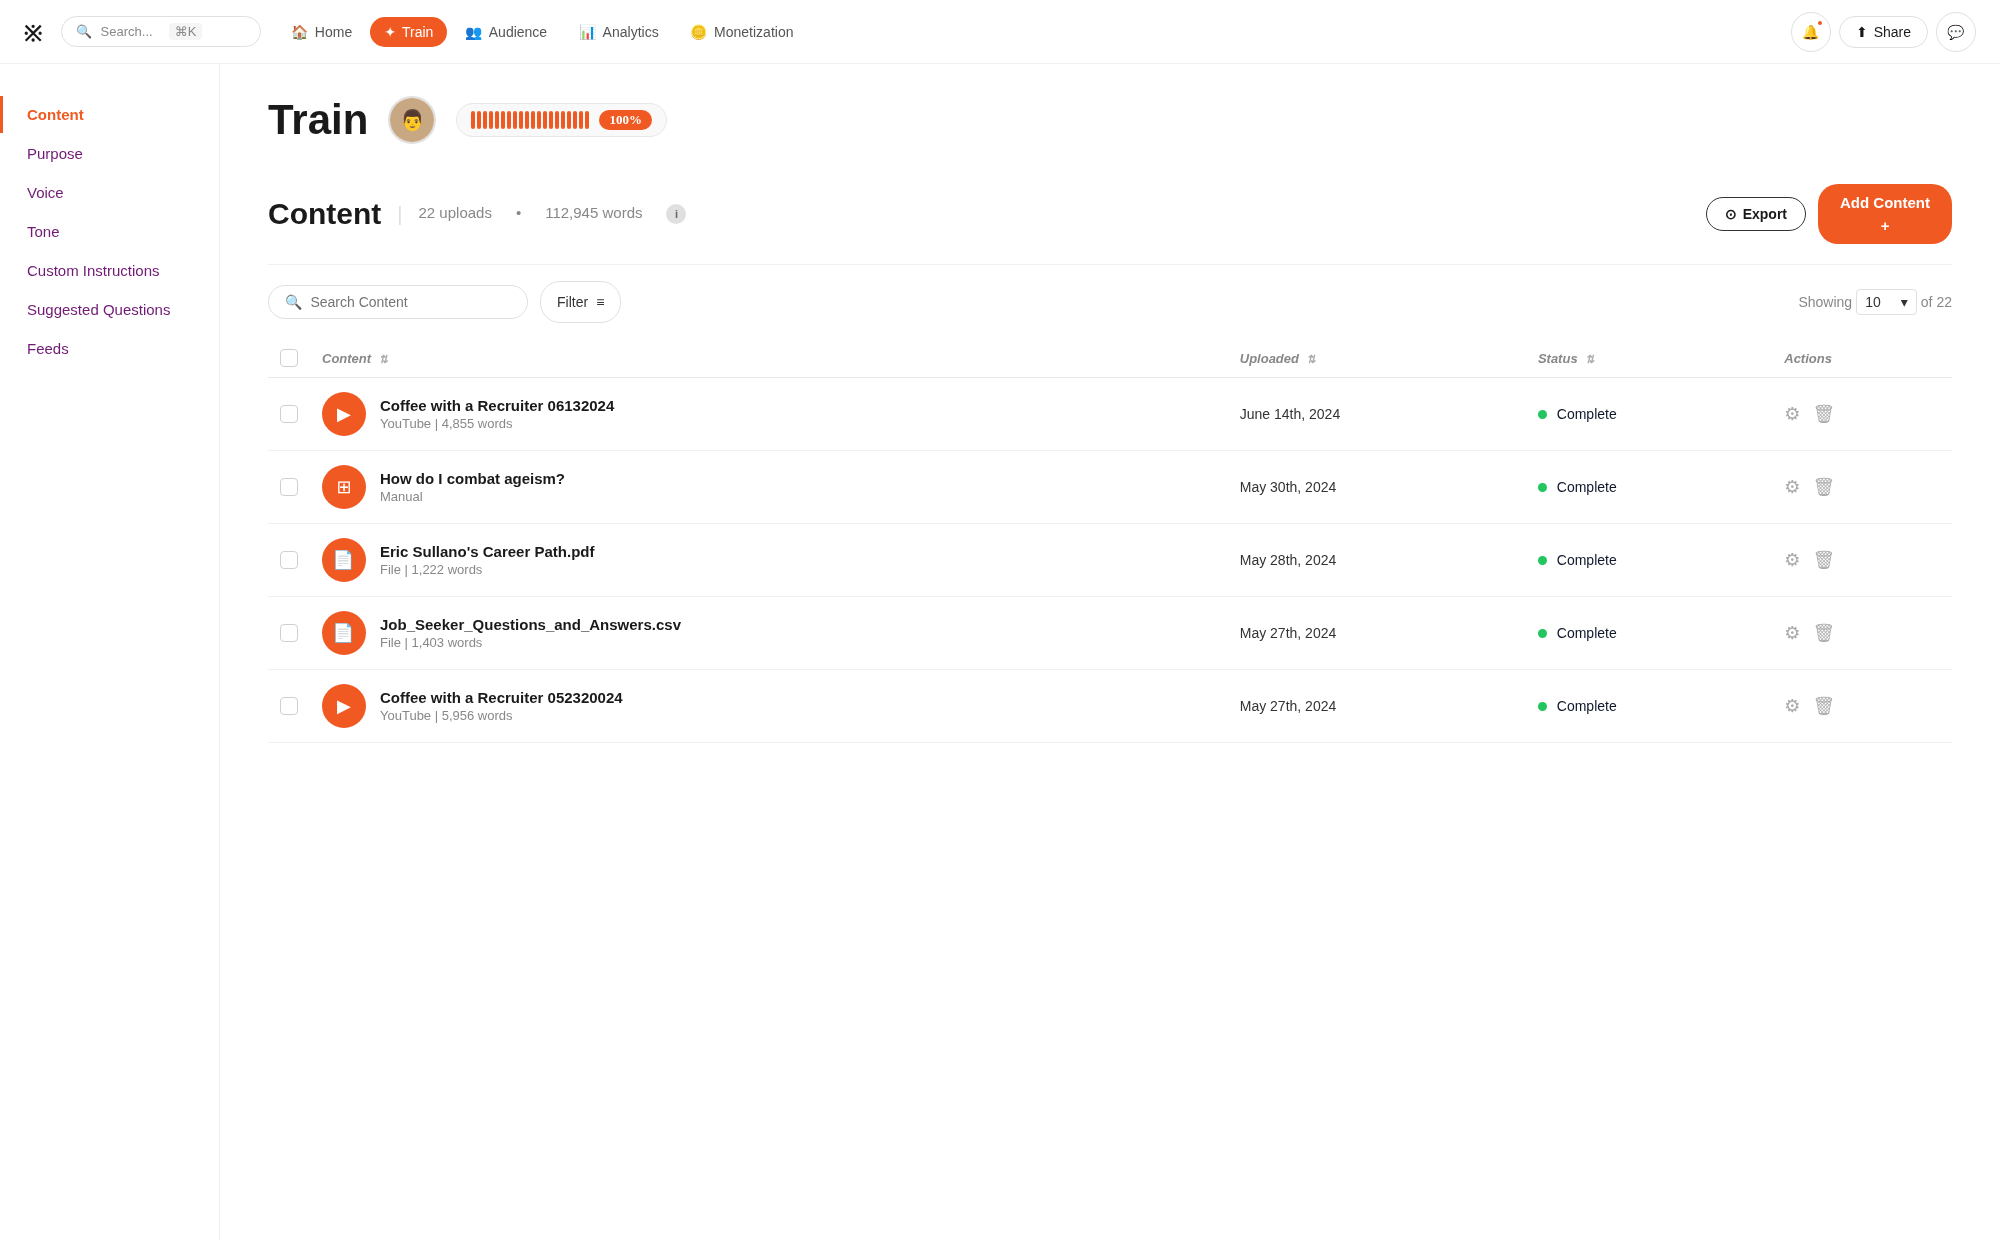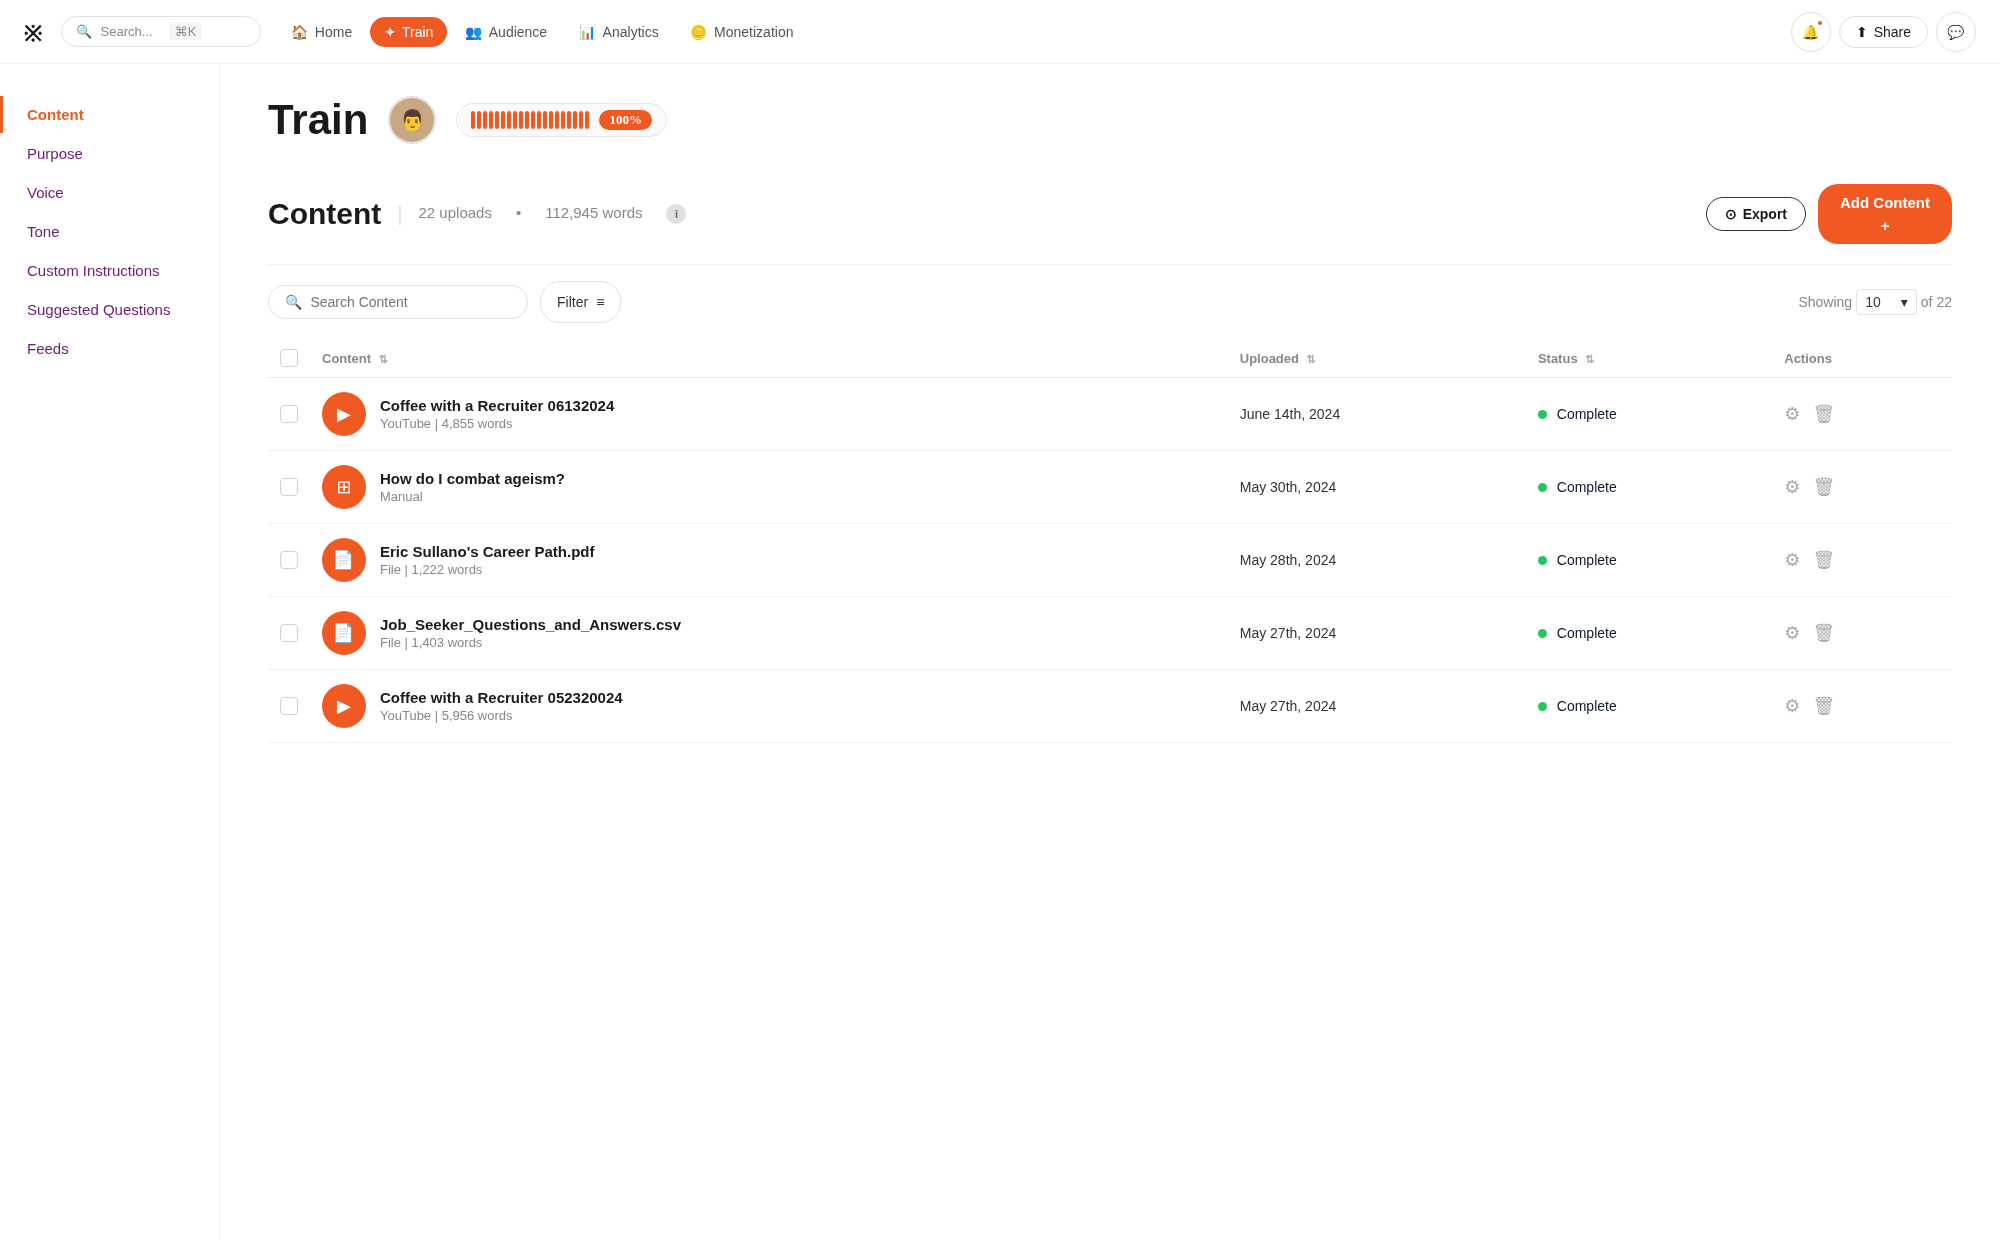--- a/index.html
+++ b/index.html
@@ -145,21 +145,21 @@
     .showing-num {
       border: 1px solid #e0e0e0; border-radius: 4px; padding: 4px 8px;
       display: flex; align-items: center; gap: 20px; font-size: 14px; color: #333;
     }
 
     
     .content-table { width: 100%; border-collapse: collapse; }
     .table-header { border-bottom: 1.5px solid #e8e8e8; }
     .table-header th {
       text-align: left; padding: 10px 12px; color: #888; font-size: 13px;
-      font-weight: 600; white-space: nowrap;
+      font-weight: 600; white-space: nowrap; font-style: italic;
     }
     .table-header th .sort-icon { margin-left: 4px; font-size: 11px; color: #aaa; }
     .table-row td { padding: 14px 12px; border-bottom: 1px solid #f0f0f0; vertical-align: middle; }
 
     .content-cell { display: flex; align-items: center; gap: 14px; }
     .content-icon {
       width: 44px; height: 44px; border-radius: 50%; background: #f05a22;
       display: flex; align-items: center; justify-content: center;
       color: #fff; font-size: 18px; flex-shrink: 0;
     }

